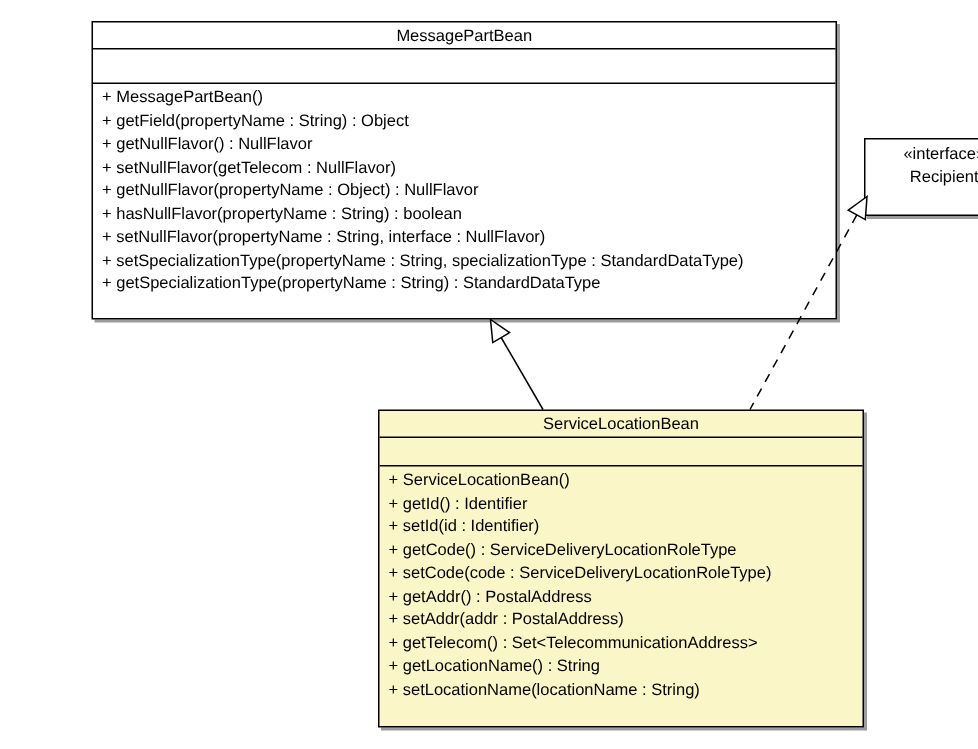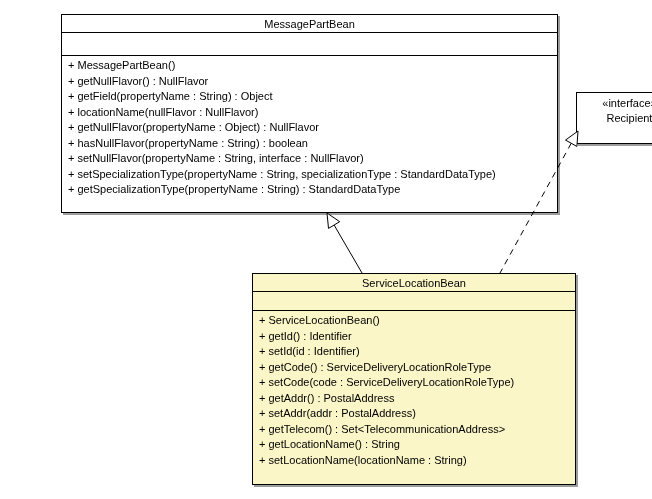--- a/index.html
+++ b/index.html
@@ -71,23 +71,23 @@
 </head>
 <body>
 
 <div class="canvas">
 
   <div class="uml-class" style="left:15px; top:14px; width:497px; height:199px;margin-left:46px;">
     <div class="compartment title t-mpb-title">MessagePartBean</div>
     <div class="compartment attrs a-mpb"></div>
     <div class="compartment methods">
         <div class="member-line">+ MessagePartBean()</div>
+        <div class="member-line">+ getField(propertyName : String) : Object</div>
         <div class="member-line">+ getNullFlavor() : NullFlavor</div>
-        <div class="member-line">+ getField(propertyName : String) : Object</div>
-        <div class="member-line">+ locationName(nullFlavor : NullFlavor)</div>
+        <div class="member-line">+ setNullFlavor(getTelecom : NullFlavor)</div>
         <div class="member-line">+ getNullFlavor(propertyName : Object) : NullFlavor</div>
         <div class="member-line">+ hasNullFlavor(propertyName : String) : boolean</div>
         <div class="member-line">+ setNullFlavor(propertyName : String, interface : NullFlavor)</div>
         <div class="member-line">+ setSpecializationType(propertyName : String, specializationType : StandardDataType)</div>
         <div class="member-line">+ getSpecializationType(propertyName : String) : StandardDataType</div>
       </div>
   </div>
 
   <div class="uml-class iface-box" style="left:576px; top:92px; width:83px; height:52px;padding-left:24px;">
     <div>«interface»</div>

